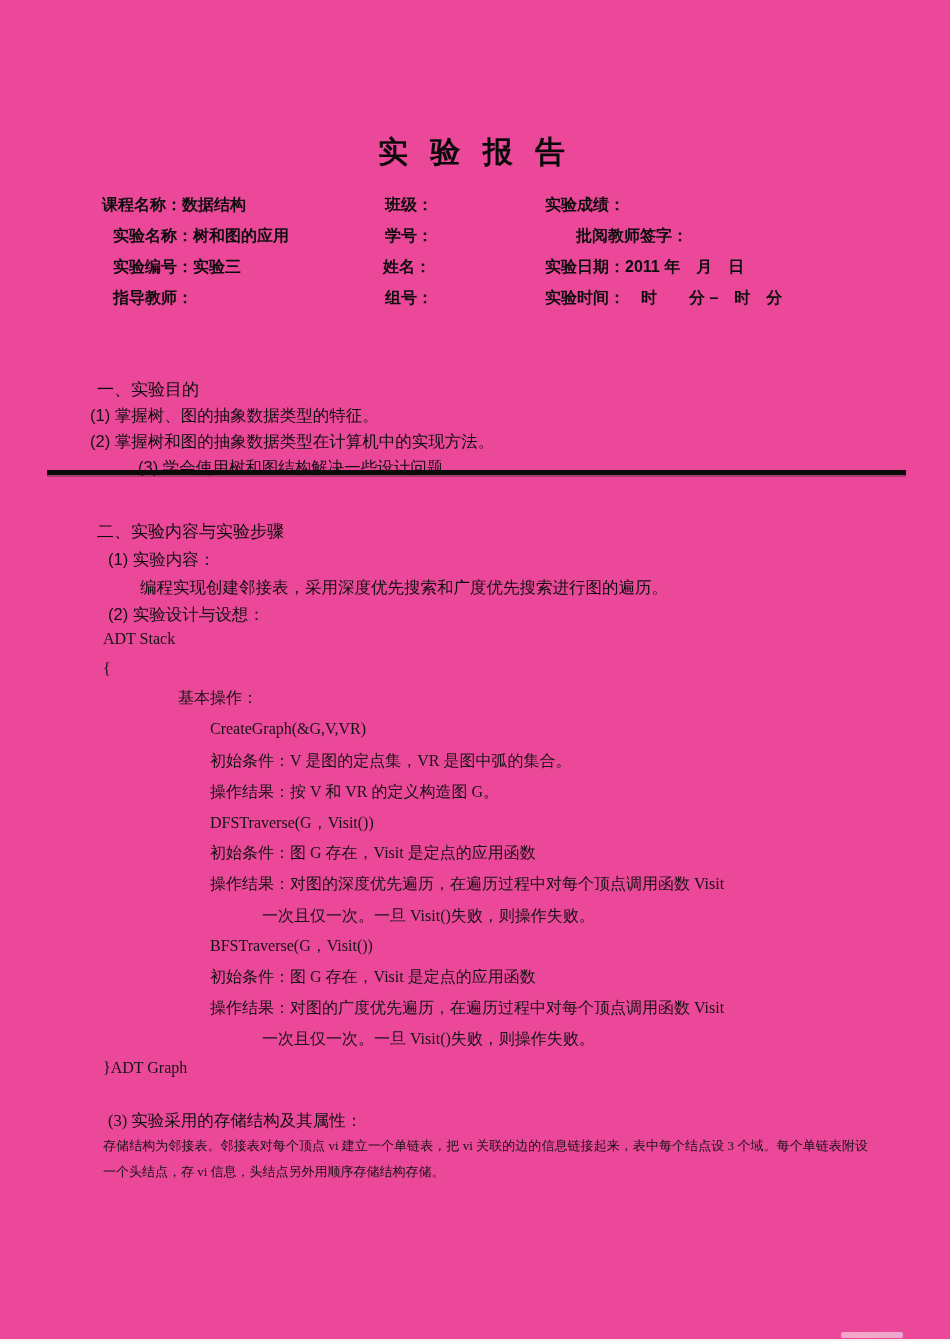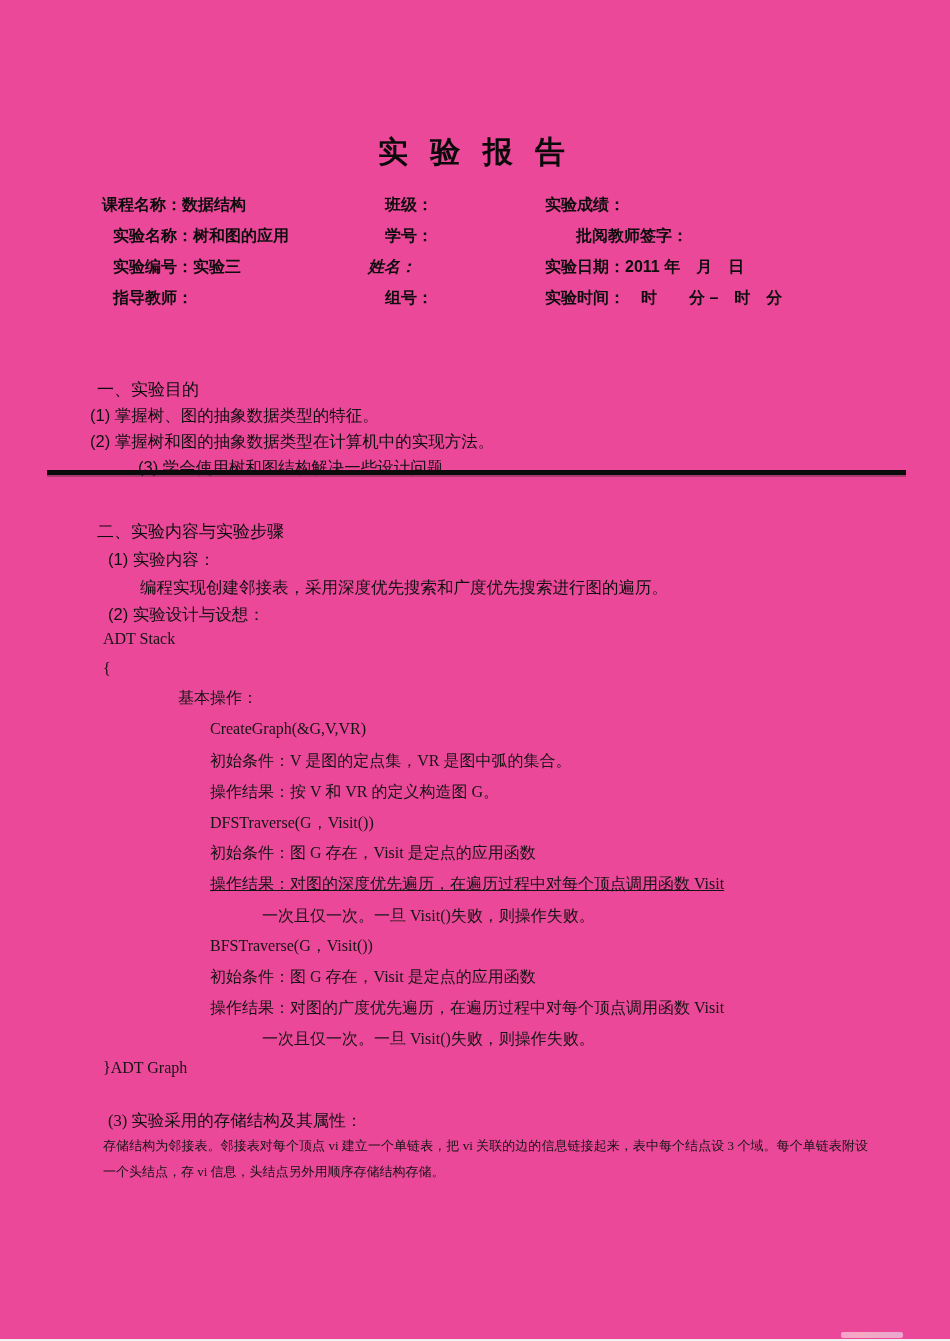--- a/index.html
+++ b/index.html
@@ -60,21 +60,21 @@
   <div>
     <div class="abs hdr" style="top:195px;left:102px;">课程名称：数据结构</div>
     <div class="abs hdr" style="top:195px;left:385px;">班级：</div>
     <div class="abs hdr" style="top:195px;left:545px;">实验成绩：</div>
 
     <div class="abs hdr" style="top:226px;left:113px;">实验名称：树和图的应用</div>
     <div class="abs hdr" style="top:226px;left:385px;">学号：</div>
     <div class="abs hdr" style="top:226px;left:576px;">批阅教师签字：</div>
 
     <div class="abs hdr" style="top:257px;left:113px;">实验编号：实验三</div>
-    <div class="abs hdr" style="top:257px;left:368px;font-style:italic;">姓名：</div>
+    <div class="abs hdr" style="top:257px;left:383px;">姓名：</div>
     <div class="abs hdr" style="top:257px;left:545px;">实验日期：2011 年　月　日</div>
 
     <div class="abs hdr" style="top:288px;left:113px;">指导教师：</div>
     <div class="abs hdr" style="top:288px;left:385px;">组号：</div>
     <div class="abs hdr" style="top:288px;left:545px;">实验时间：　时　　分 –　时　分</div>
   </div>
 
   <div>
     <div class="abs sechead" style="top:378px;left:97px;">一、实验目的</div>
     <div class="abs item" style="top:405px;left:90px;">(1) 掌握树、图的抽象数据类型的特征。</div>
@@ -93,21 +93,21 @@
 
     <div>
       <div class="abs body-line" style="top:630px;left:103px;">ADT Stack</div>
       <div class="abs body-line" style="top:660px;left:103px;">{</div>
       <div class="abs body-line" style="top:688px;left:178px;">基本操作：</div>
       <div class="abs body-line" style="top:720px;left:210px;">CreateGraph(&amp;G,V,VR)</div>
       <div class="abs body-line" style="top:751px;left:210px;">初始条件：V 是图的定点集，VR 是图中弧的集合。</div>
       <div class="abs body-line" style="top:782px;left:210px;">操作结果：按 V 和 VR 的定义构造图 G。</div>
       <div class="abs body-line" style="top:813px;left:210px;">DFSTraverse(G，Visit())</div>
       <div class="abs body-line" style="top:843px;left:210px;">初始条件：图 G 存在，Visit 是定点的应用函数</div>
-      <div class="abs body-line" style="top:874px;left:210px;text-decoration:underline;">操作结果：对图的深度优先遍历，在遍历过程中对每个顶点调用函数 Visit</div>
+      <div class="abs body-line" style="top:874px;left:210px;">操作结果：对图的深度优先遍历，在遍历过程中对每个顶点调用函数 Visit</div>
       <div class="abs body-line" style="top:906px;left:262px;">一次且仅一次。一旦 Visit()失败，则操作失败。</div>
       <div class="abs body-line" style="top:936px;left:210px;">BFSTraverse(G，Visit())</div>
       <div class="abs body-line" style="top:967px;left:210px;">初始条件：图 G 存在，Visit 是定点的应用函数</div>
       <div class="abs body-line" style="top:998px;left:210px;">操作结果：对图的广度优先遍历，在遍历过程中对每个顶点调用函数 Visit</div>
       <div class="abs body-line" style="top:1029px;left:262px;">一次且仅一次。一旦 Visit()失败，则操作失败。</div>
       <div class="abs body-line" style="top:1059px;left:103px;">}ADT Graph</div>
     </div>
 
     <div class="abs item" style="top:1110px;left:108px;font-family:Liberation Serif, serif;">(3) 实验采用的存储结构及其属性：</div>
     <div class="abs para" style="top:1133px;left:103px;width:765px;">存储结构为邻接表。邻接表对每个顶点 vi 建立一个单链表，把 vi 关联的边的信息链接起来，表中每个结点设 3 个域。每个单链表附设一个头结点，存 vi 信息，头结点另外用顺序存储结构存储。</div>

